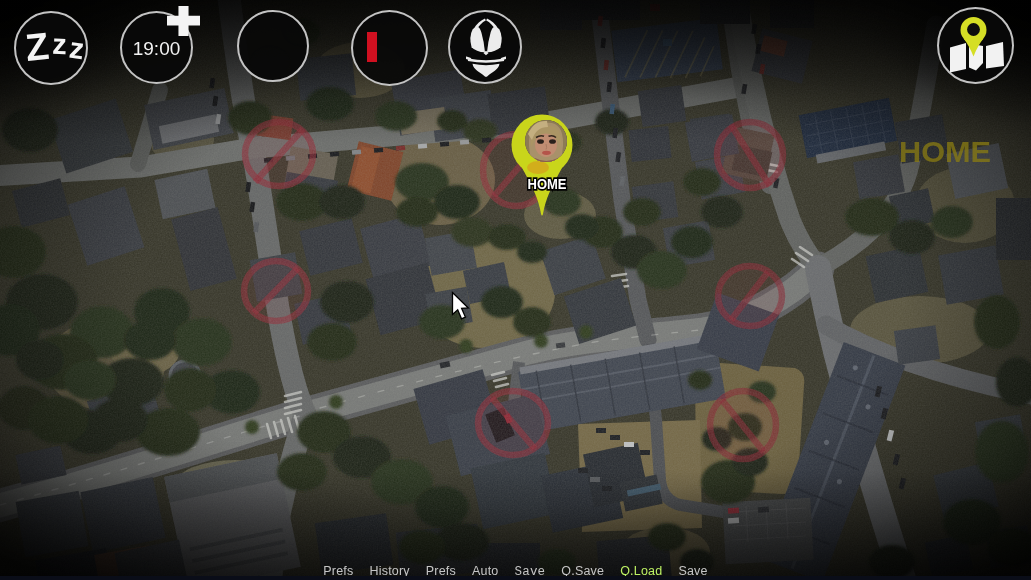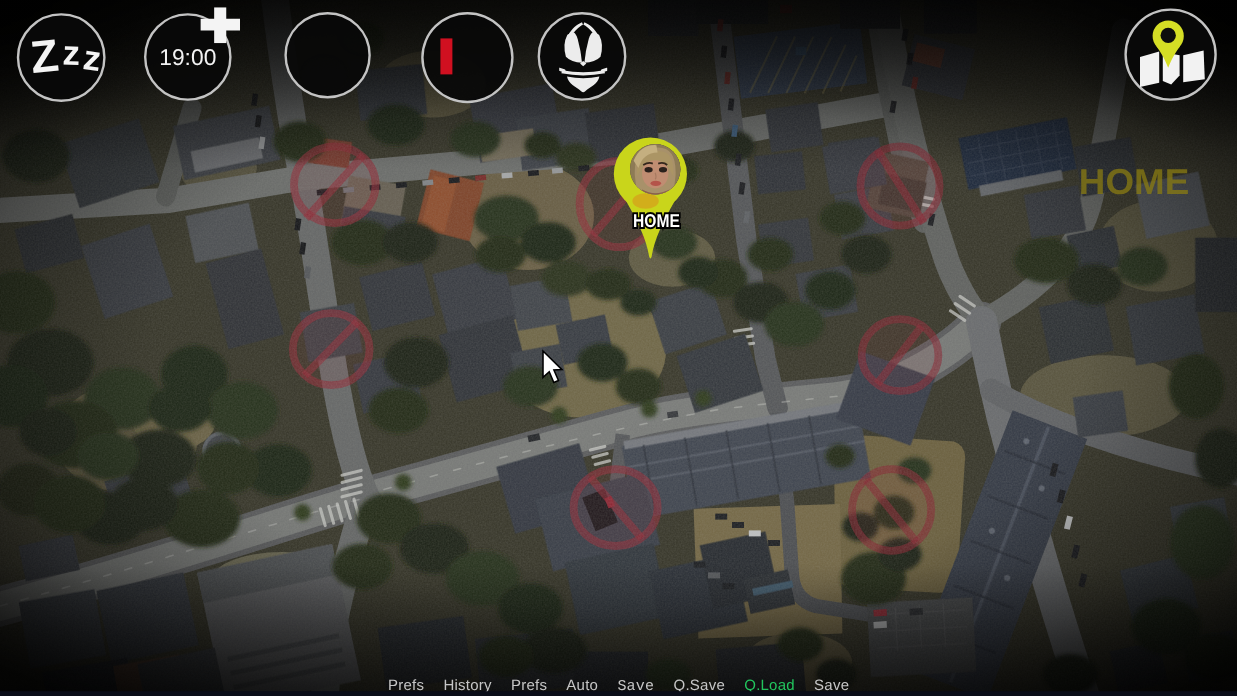--- a/index.html
+++ b/index.html
@@ -619,17 +619,17 @@
 <path d="M 25,31.5 L 39,34 L 39,51 L 32,58.5 L 25,55.5 Z"></path>
 <path d="M 42,34 L 59,30 L 60,54 L 42,56.5 Z"></path>
 </g>
 
 <circle cx="29.5" cy="18" r="13" fill="#d5de25"></circle>
 <path d="M 19.5,26.5 C 23,31 26.5,36.5 29.5,44.5 C 32.5,36.5 36,31 39.5,26.5 Z" fill="#d5de25"></path>
 <circle cx="29.5" cy="17.5" r="6.4" fill="#0d0d0d"></circle>
 </svg>
 
 <div style="position:absolute;left:0;top:564px;width:1031px;text-align:center;font-size:12.5px;color:#c6c6c6;letter-spacing:0.2px;">
-<span style="margin:0 8px;">Prefs</span><span style="margin:12px 8px;">History</span><span style="margin:0 8px;">Prefs</span><span style="margin:0 8px;text-align:center;">Auto</span><span style="margin:0 8px;font-family:Liberation Mono, monospace;">Save</span><span style="margin:0 8px;">Q.Save</span><span style="margin:0 8px;color:#22c55e;">Q.Load</span><span style="margin:0 8px;">Save</span>
+<span style="margin:0 8px;">Prefs</span><span style="margin:12px 8px;">History</span><span style="margin:0 8px;">Prefs</span><span style="margin:0 8px;text-align:center;">Auto</span><span style="margin:0 8px;font-family:Liberation Mono, monospace;">Save</span><span style="margin:0 8px;">Q.Save</span><span style="margin:0 8px;color:#bef264;">Q.Load</span><span style="margin:0 8px;">Save</span>
 </div>
 
 <div style="position:absolute;left:0;top:576px;width:1031px;height:4px;background:#0a0d18;"></div>
 </div>
 
 </body></html>

